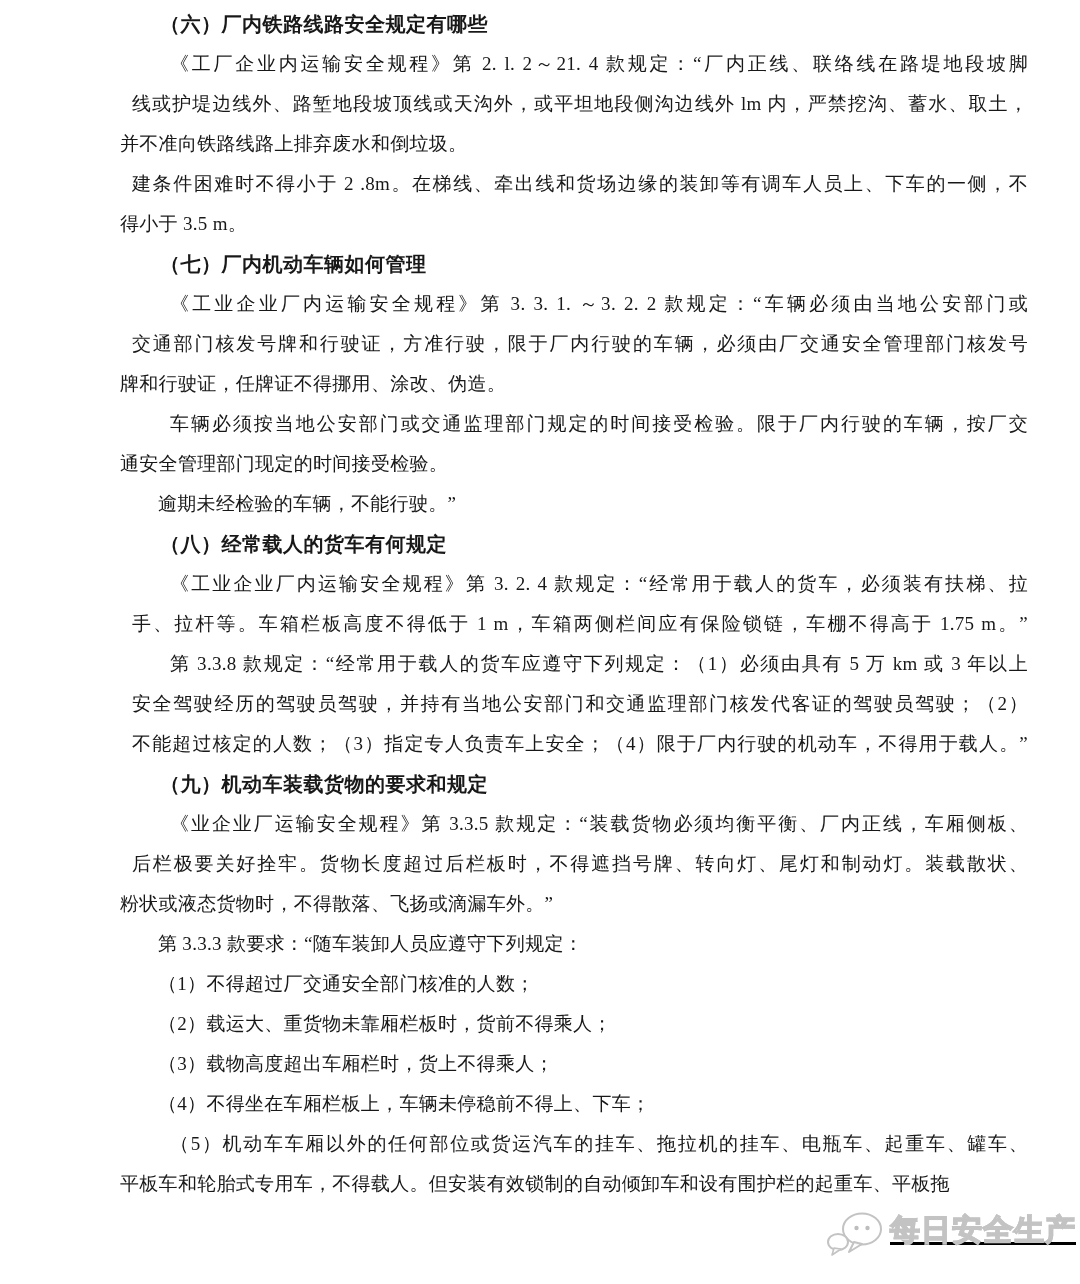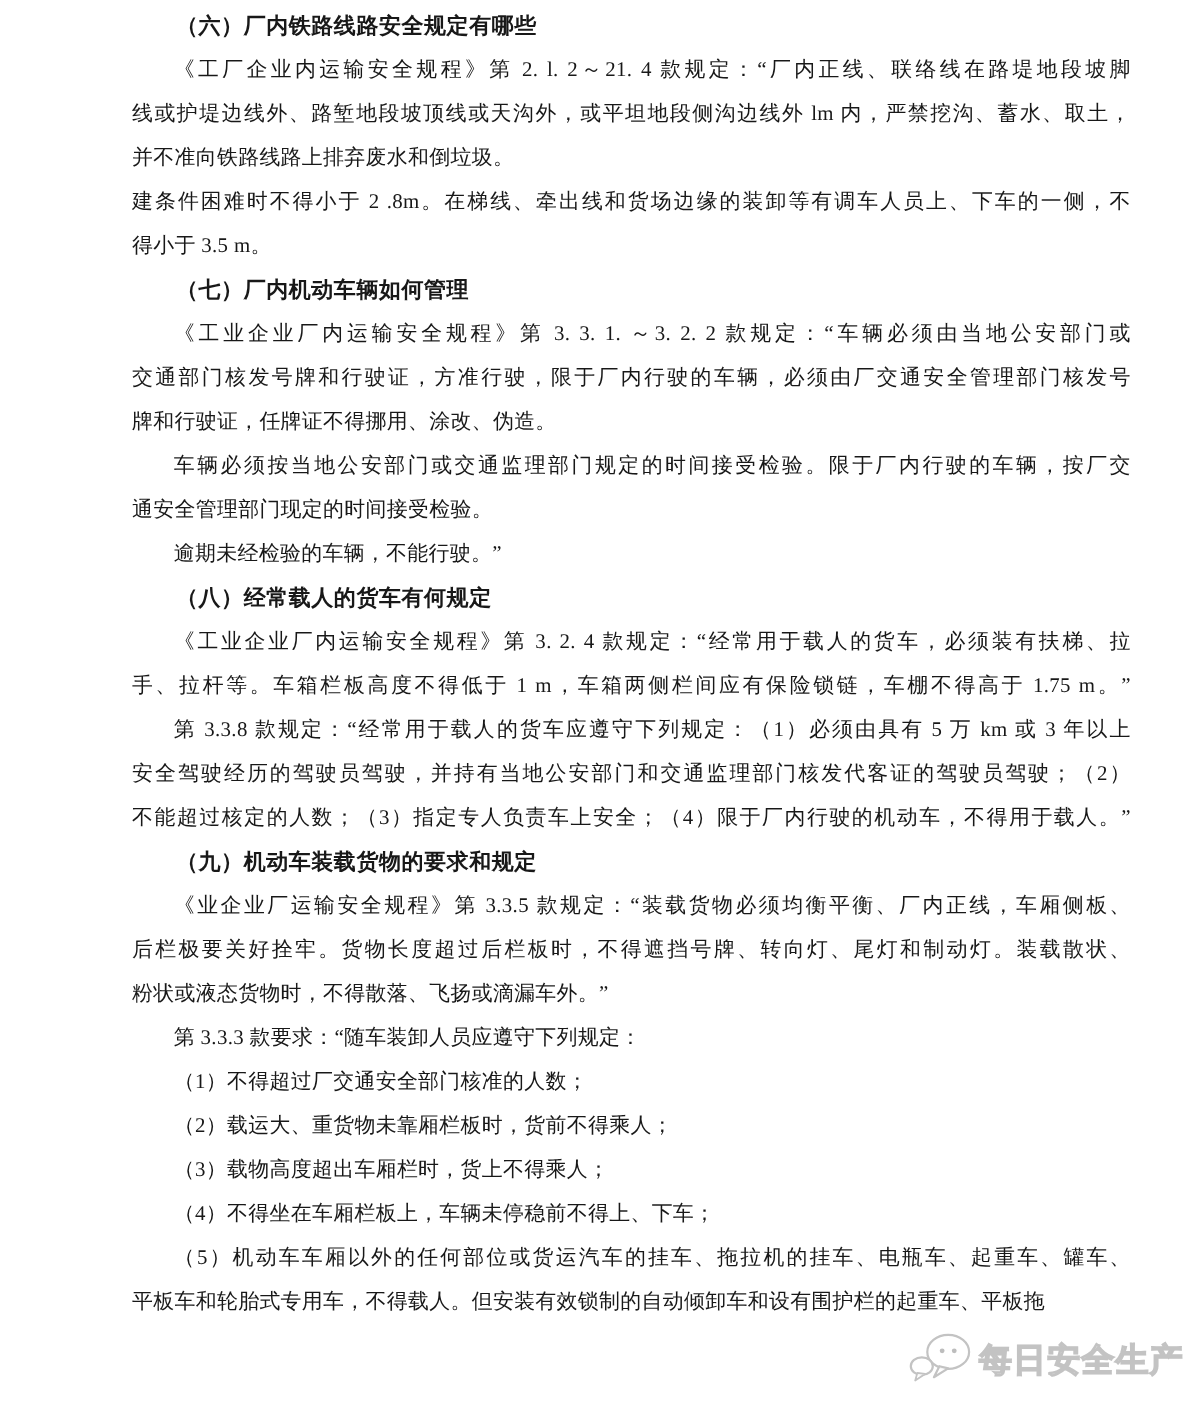--- a/index.html
+++ b/index.html
@@ -26,29 +26,30 @@
     font-weight:700;
     font-size:20px;
     text-indent:2em;
     letter-spacing:0.5px;
   }
   .indent{ text-indent:2em; }
   .flush{ text-indent:0; }
   .just{
     text-align:justify;
     text-align-last:justify;
+    margin-left:12px;
   }
   .watermark{
     position:absolute;
     left:826px;
     top:1210px;
     display:flex;
-    align-items:center;
     gap:4px;
     pointer-events:none;
+    text-decoration:underline;
   }
   .wm-icon{ display:block; }
   .wm-text{
     font-family:"Liberation Sans","DejaVu Sans",sans-serif;
     font-size:30px;
     font-weight:700;
     letter-spacing:1px;
     color:rgba(255,255,255,0.70);
     -webkit-text-stroke:1.3px #c3c3c3;
     text-shadow:0 0 1px #d8d8d8;

